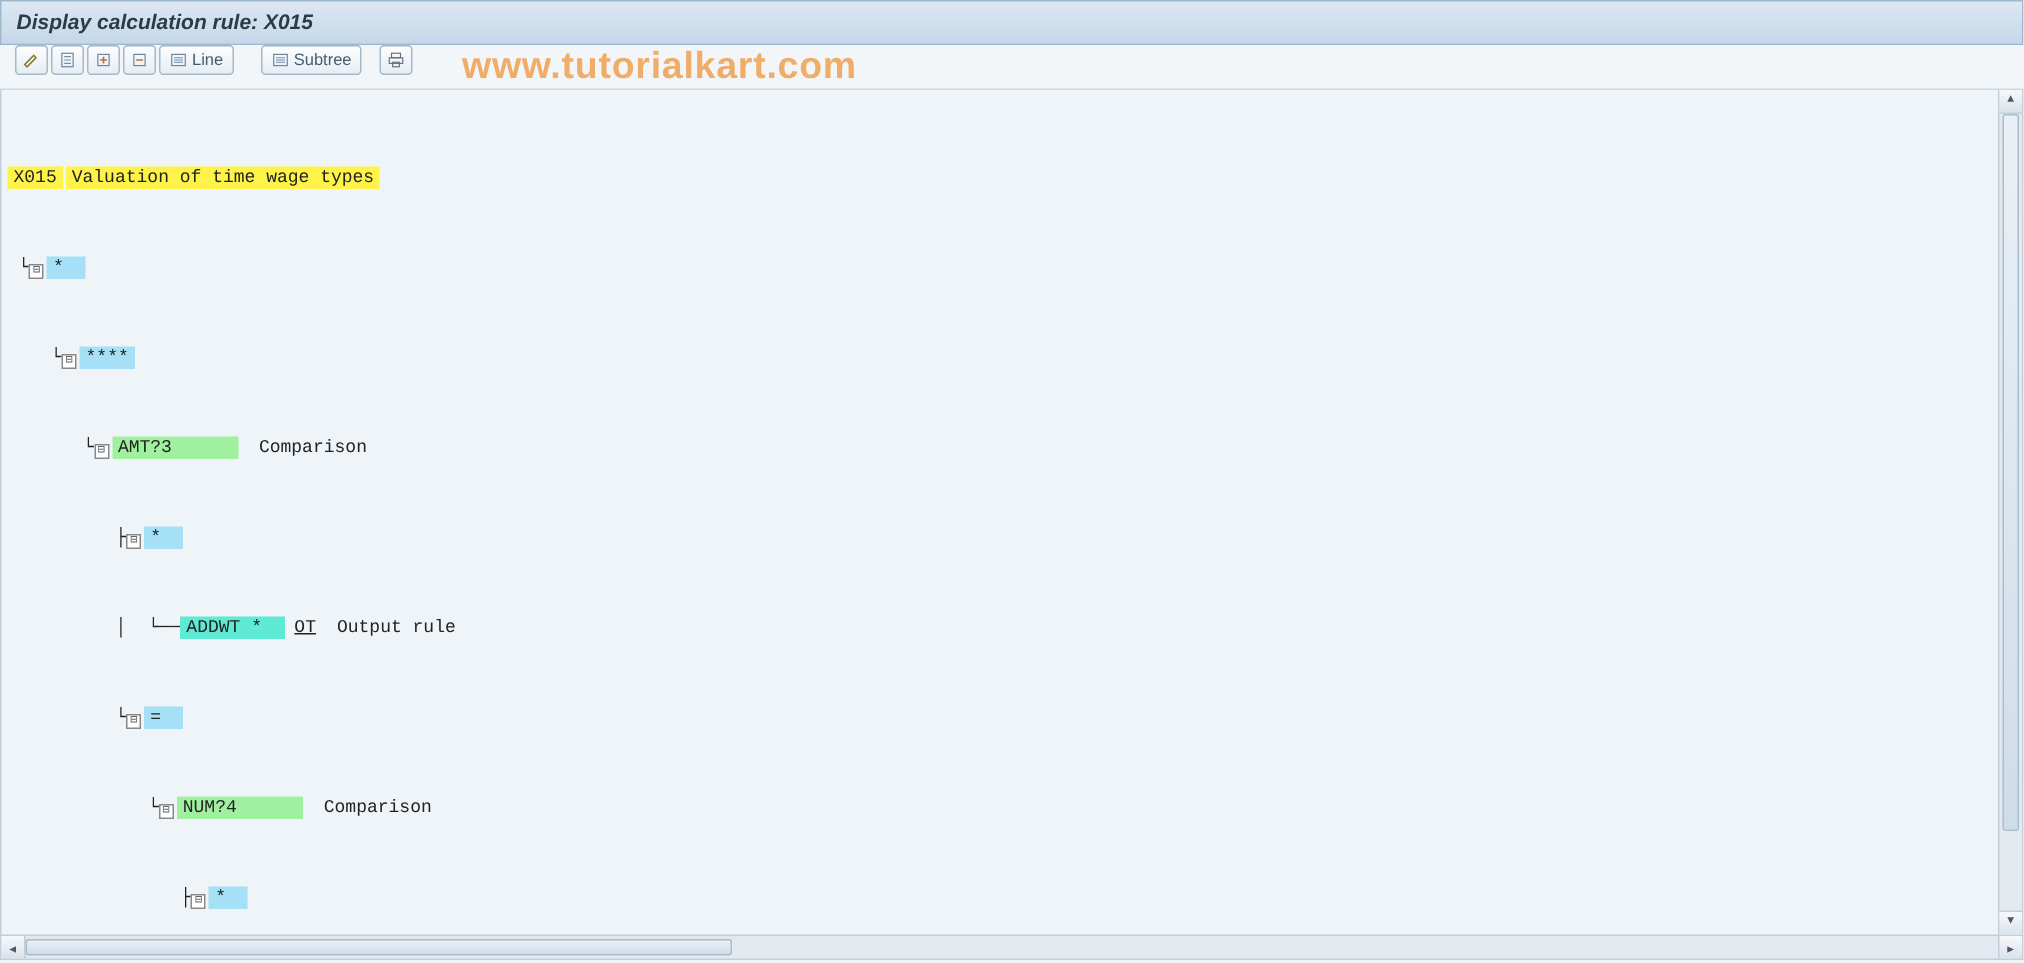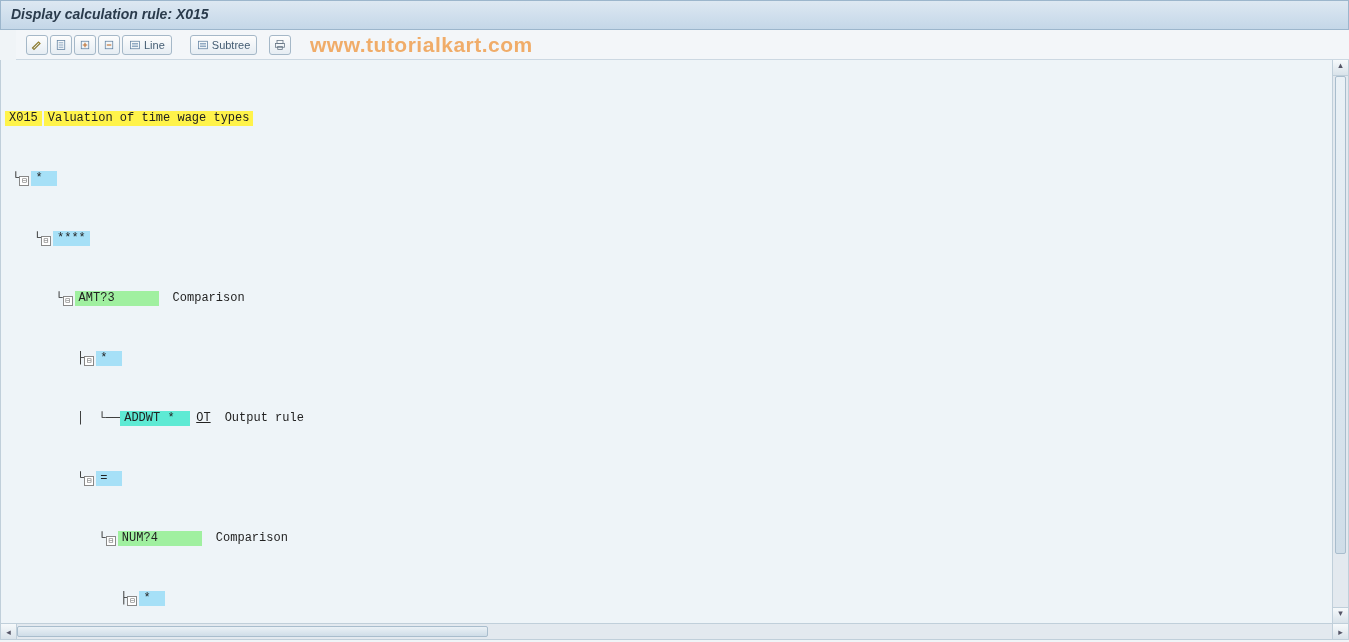--- a/index.html
+++ b/index.html
@@ -21,25 +21,24 @@
     font-size: 14px;
     font-weight: bold;
     font-style: italic;
     color: #2a3b4c;
   }
   .toolbar {
     background: #f3f6f9;
     border-bottom: 1px solid #ccd8e2;
     height: 30px;
     display: flex;
-    align-items: center;
+    align-items: flex-start;
     padding: 0 10px;
     gap: 2px;
     position: relative;
-    margin-left: 16px;
   }
   .tb-btn {
     width: 22px;
     height: 20px;
     border: 1px solid #a5b8c8;
     border-radius: 3px;
     background: linear-gradient(#fdfdfd, #e6edf3);
     display: inline-flex;
     align-items: center;
     justify-content: center;
@@ -48,22 +47,22 @@
     color: #445c72;
   }
   .tb-btn-wide {
     width: auto;
     padding: 0 6px;
     gap: 3px;
   }
   .tb-btn svg { width: 12px; height: 12px; }
   .watermark {
     position: absolute;
-    left: 294px;
-    font-size: 21px;
+    left: 308px;
+    font-size: 25px;
     font-weight: bold;
     color: #f0a050;
     opacity: 0.85;
     letter-spacing: 0.5px;
   }
   .content {
     position: relative;
     background: #eef4f8;
     height: calc(642px - 60px - 18px);
     overflow: hidden;

